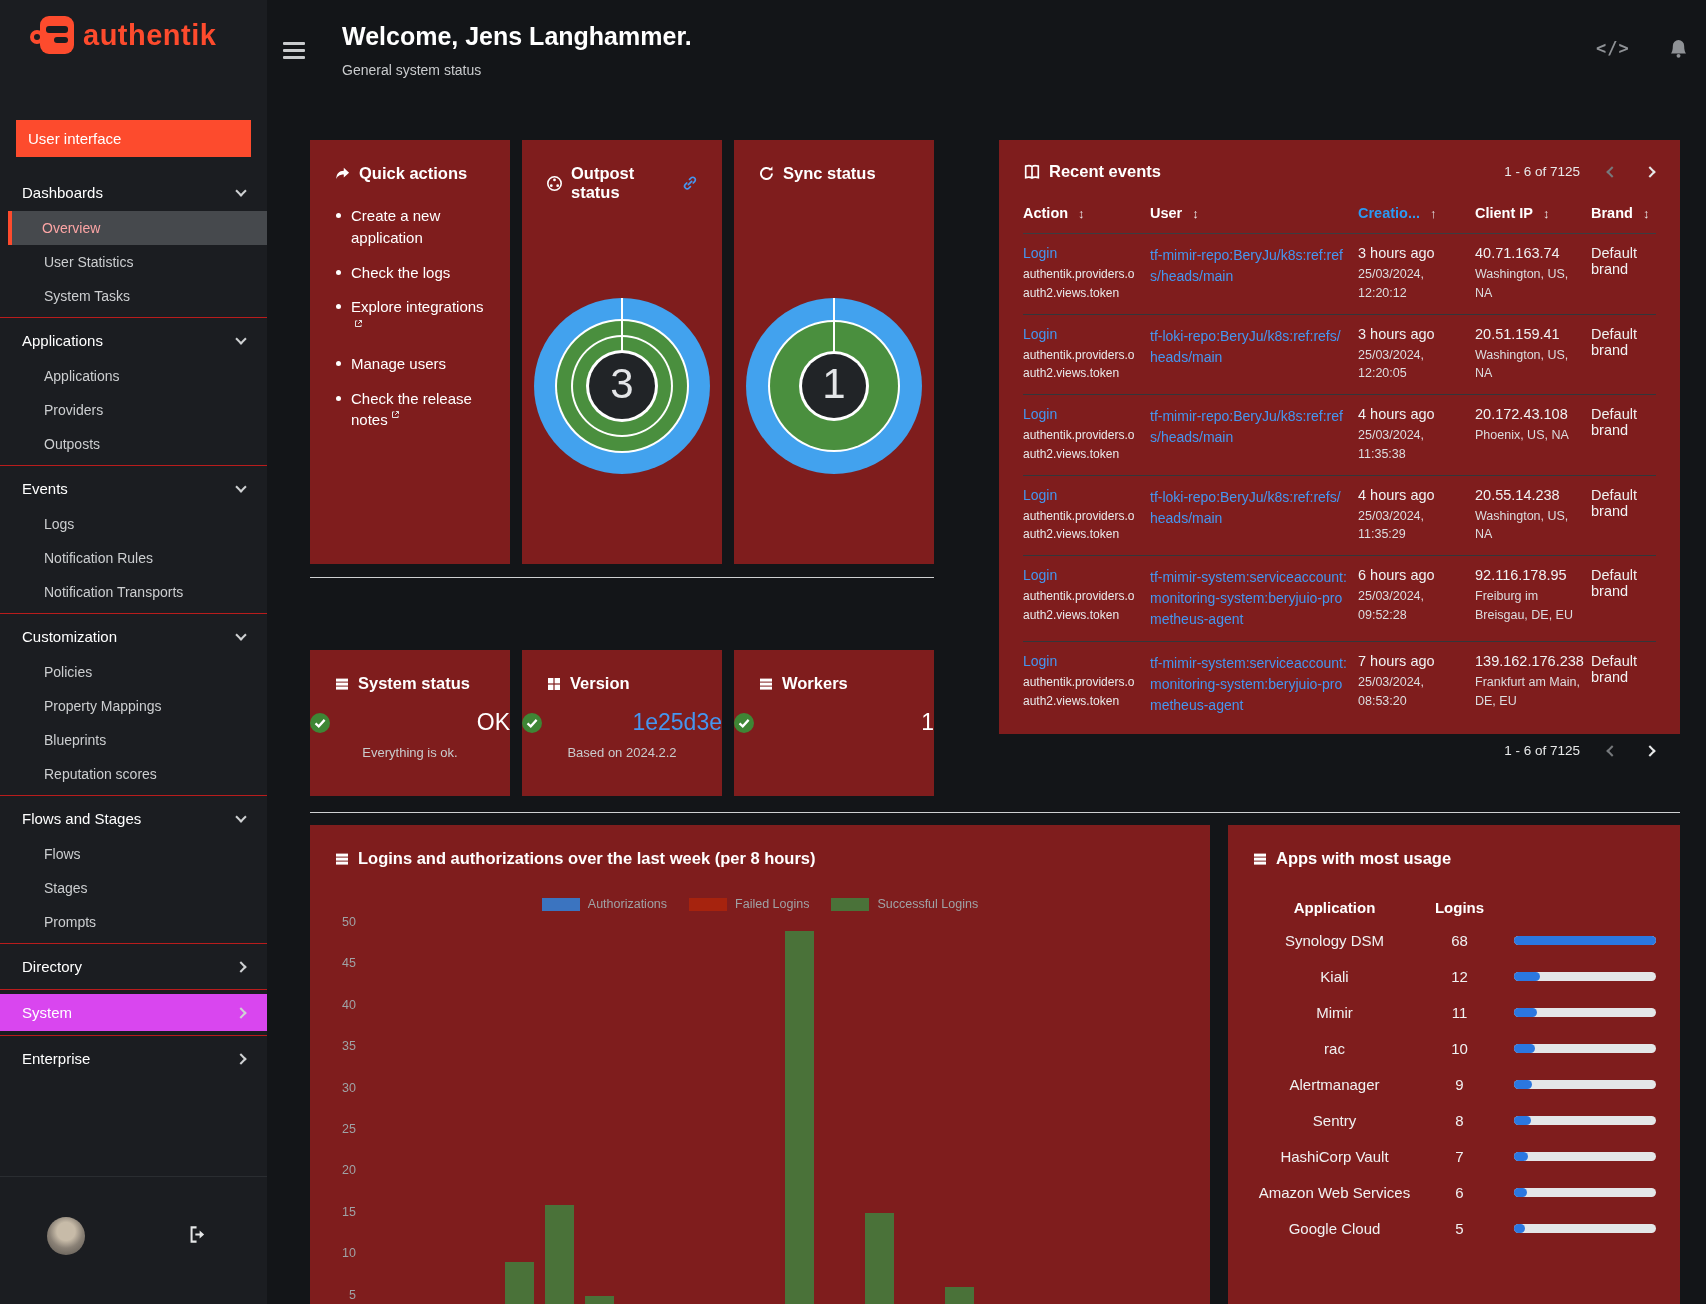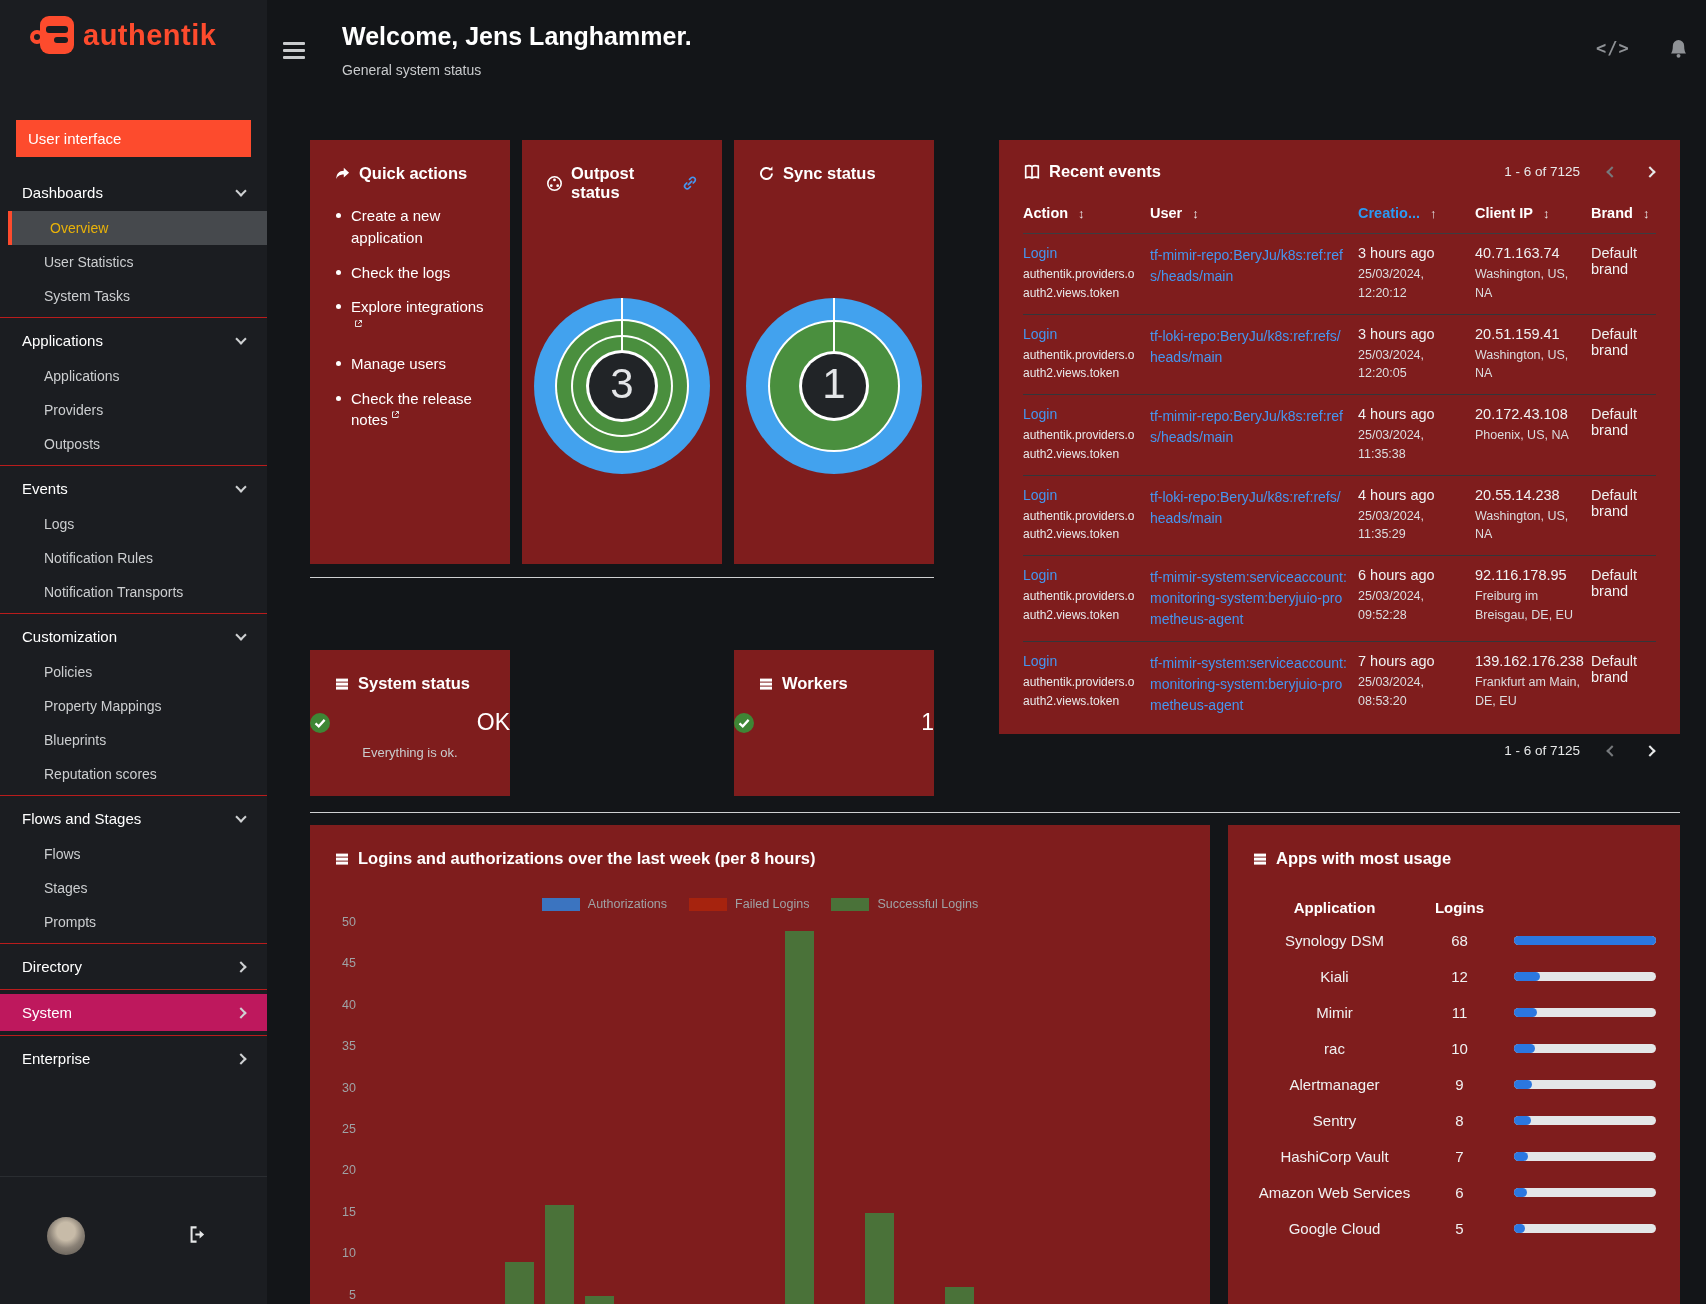--- a/index.html
+++ b/index.html
@@ -19,27 +19,27 @@
   .logo-mark .slot { position:absolute; right:6px; top:10px; width:22px; height:7px; background:#1b1d21; border-radius:3px; }
   .logo-mark .slot2 { position:absolute; right:6px; top:21px; width:14px; height:6px; background:#1b1d21; border-radius:3px; }
   .logo-mark .bow { position:absolute; left:0; top:14px; width:14px; height:14px; border:4px solid var(--accent,#fd4b2d); border-radius:50%; }
   .wordmark { color:var(--accent,#fd4b2d); font-size:29px; font-weight:bold; letter-spacing:0.5px; }
   .ui-btn { position:absolute; left:16px; top:120px; width:235px; height:37px; background:var(--accent,#fd4b2d);
             color:#fff; font-size:15px; display:flex; align-items:center; padding-left:12px; border:none; cursor:pointer; }
   .nav { position:absolute; top:170px; left:0; right:0; }
   .group { border-top:1px solid #b91c1c; padding:4px 0; }
   .group:first-child { border-top:none; }
   .group-header { height:37px; display:flex; align-items:center; justify-content:space-between; padding:0 22px; color:#fff; font-size:15px; cursor:pointer; }
-  .group-header.highlighted { background:#be185d; }
+  .group-header.highlighted { background:#d946ef; }
   .chev { display:inline-block; width:8px; height:8px; border-top:2px solid #cfd1d3; border-right:2px solid #cfd1d3; }
   .chev.down  { transform:rotate(135deg); margin-top:-4px; }
   .chev.right { transform:rotate(45deg); }
   .chev.left  { transform:rotate(-135deg); }
   .item { height:34px; display:flex; align-items:center; padding-left:44px; font-size:14px; color:#ccced0; cursor:pointer; }
-  .item.active { background:#46494d; color:#eab308; border-left:4px solid var(--accent,#fd4b2d); padding-left:38px; margin-left:8px; }
+  .item.active { background:#46494d; color:#fca5a5; border-left:4px solid var(--accent,#fd4b2d); padding-left:30px; margin-left:8px; }
   .side-footer { position:absolute; bottom:0; left:0; right:0; height:128px; border-top:1px solid #2a2d31; }
   .avatar { position:absolute; left:47px; top:40px; width:38px; height:38px; border-radius:50%;
             background:radial-gradient(circle at 50% 38%, #c7bba8 0 30%, #8a8176 55%, #55504a 100%); cursor:pointer; }
   .logout-btn { position:absolute; left:188px; top:48px; color:#e6e7e8; background:none; border:none; cursor:pointer; }
 
   
   .hamburger { position:absolute; left:283px; top:42px; width:22px; height:18px; cursor:pointer; }
   .hamburger i { display:block; width:22px; height:3px; background:#c9cbcd; margin-bottom:4px; border-radius:1px; }
   .page-titles { position:absolute; left:342px; top:22px; }
   .page-title { font-size:25px; font-weight:bold; color:#fff; }
@@ -472,20 +472,43 @@
         <svg viewBox="0 0 16 16" width="20" height="20">
             <circle cx="8" cy="8" r="8" fill="#3e8635"></circle>
             <path d="M4.4 8.3 L7 10.7 L11.7 5.5" stroke="#fff" stroke-width="1.8" fill="none"></path>
           </svg>
       </span>
       <span>OK</span>
     </div>
     <div class="stat-sub">Everything is ok.</div>
   </section>
 
+  <section class="card version">
+    <div class="stat-head card-title">
+      <span class="ticon">
+        <svg viewBox="0 0 16 16" width="16" height="16">
+            <rect x="2" y="2" width="5.4" height="5.4" fill="currentColor"></rect>
+            <rect x="8.6" y="2" width="5.4" height="5.4" fill="currentColor"></rect>
+            <rect x="2" y="8.6" width="5.4" height="5.4" fill="currentColor"></rect>
+            <rect x="8.6" y="8.6" width="5.4" height="5.4" fill="currentColor"></rect>
+          </svg>
+      </span>
+      <span>Version</span>
+    </div>
+    <div class="stat-value">
+      <span class="ticon">
+        <svg viewBox="0 0 16 16" width="20" height="20">
+            <circle cx="8" cy="8" r="8" fill="#3e8635"></circle>
+            <path d="M4.4 8.3 L7 10.7 L11.7 5.5" stroke="#fff" stroke-width="1.8" fill="none"></path>
+          </svg>
+      </span>
+      <a class="link">1e25d3e</a>
+    </div>
+    <div class="stat-sub">Based on 2024.2.2</div>
+  </section>
 
   <section class="card workers">
     <div class="stat-head card-title">
       <span class="ticon">
         <svg viewBox="0 0 16 16" width="16" height="16">
             <rect x="2" y="2.6" width="12" height="3" fill="currentColor"></rect>
             <rect x="2" y="6.6" width="12" height="3" fill="currentColor"></rect>
             <rect x="2" y="10.6" width="12" height="3" fill="currentColor"></rect>
           </svg>
       </span>

